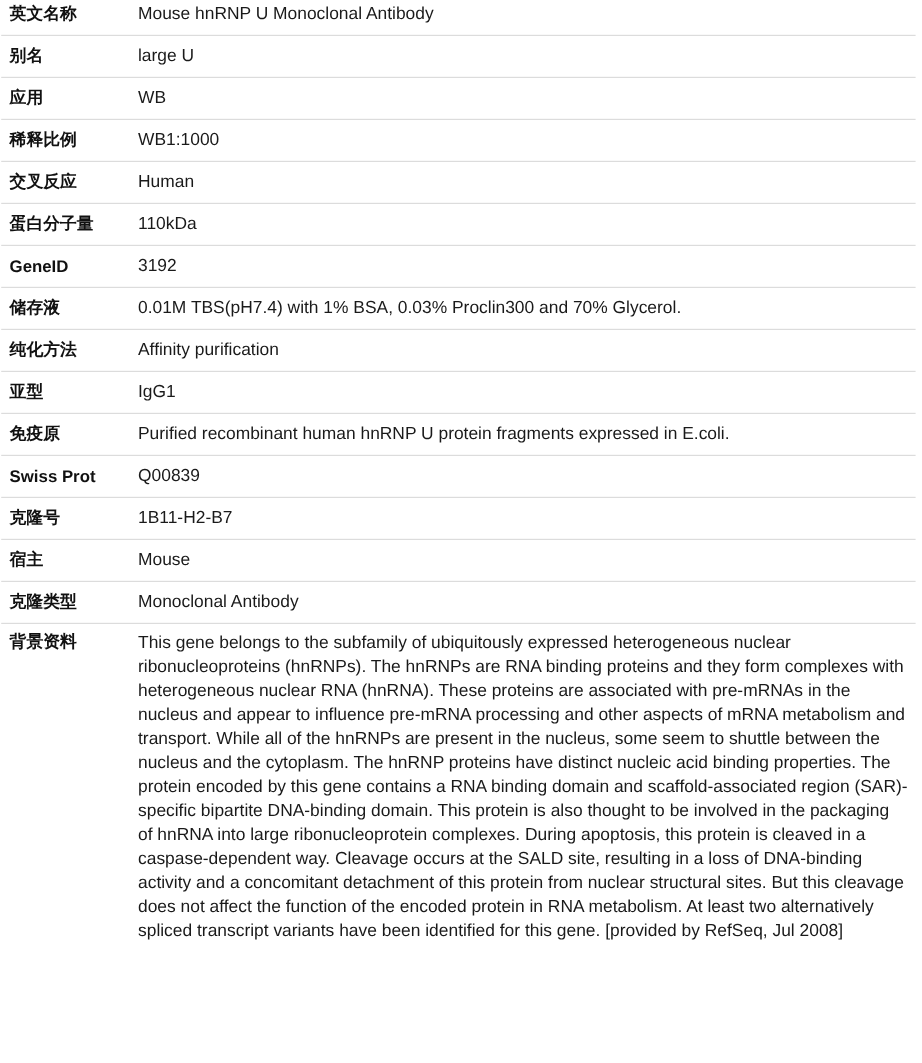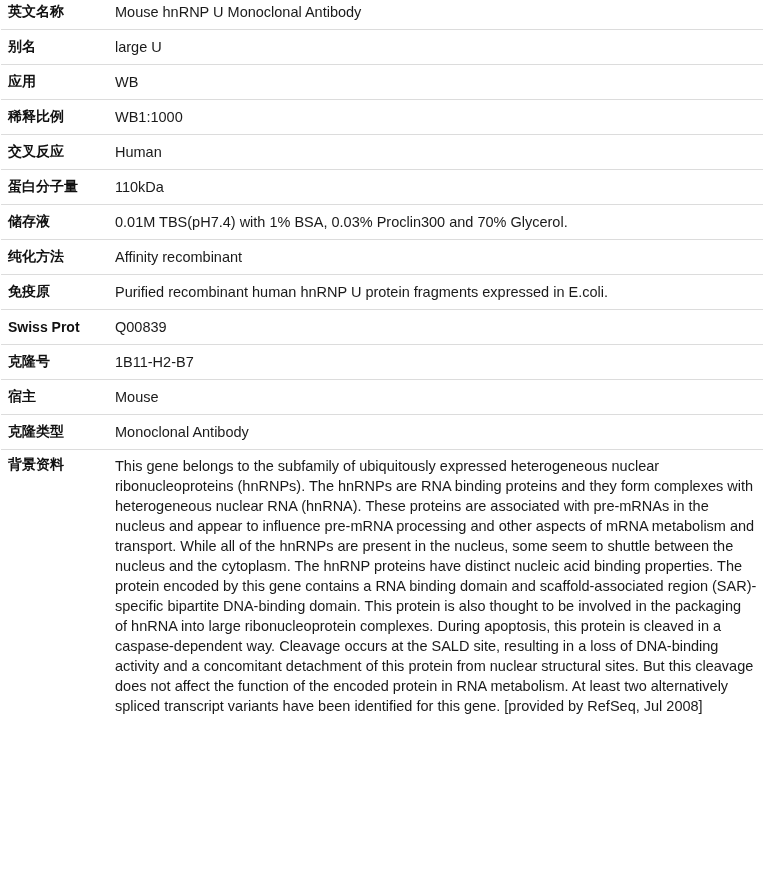--- a/index.html
+++ b/index.html
@@ -35,26 +35,34 @@
     </tr>
     <tr class="spec-row">
       <td class="spec-label">交叉反应</td>
       <td class="spec-value">Human</td>
     </tr>
     <tr class="spec-row">
       <td class="spec-label">蛋白分子量</td>
       <td class="spec-value">110kDa</td>
     </tr>
     <tr class="spec-row">
+      <td class="spec-label">GeneID</td>
+      <td class="spec-value">3192</td>
+    </tr>
+    <tr class="spec-row">
       <td class="spec-label">储存液</td>
       <td class="spec-value">0.01M TBS(pH7.4) with 1% BSA, 0.03% Proclin300 and 70% Glycerol.</td>
     </tr>
     <tr class="spec-row">
       <td class="spec-label">纯化方法</td>
-      <td class="spec-value">Affinity recombinant</td>
+      <td class="spec-value">Affinity purification</td>
+    </tr>
+    <tr class="spec-row">
+      <td class="spec-label">亚型</td>
+      <td class="spec-value">IgG1</td>
     </tr>
     <tr class="spec-row">
       <td class="spec-label">免疫原</td>
       <td class="spec-value">Purified recombinant human hnRNP U protein fragments expressed in E.coli.</td>
     </tr>
     <tr class="spec-row">
       <td class="spec-label">Swiss Prot</td>
       <td class="spec-value">Q00839</td>
     </tr>
     <tr class="spec-row">

